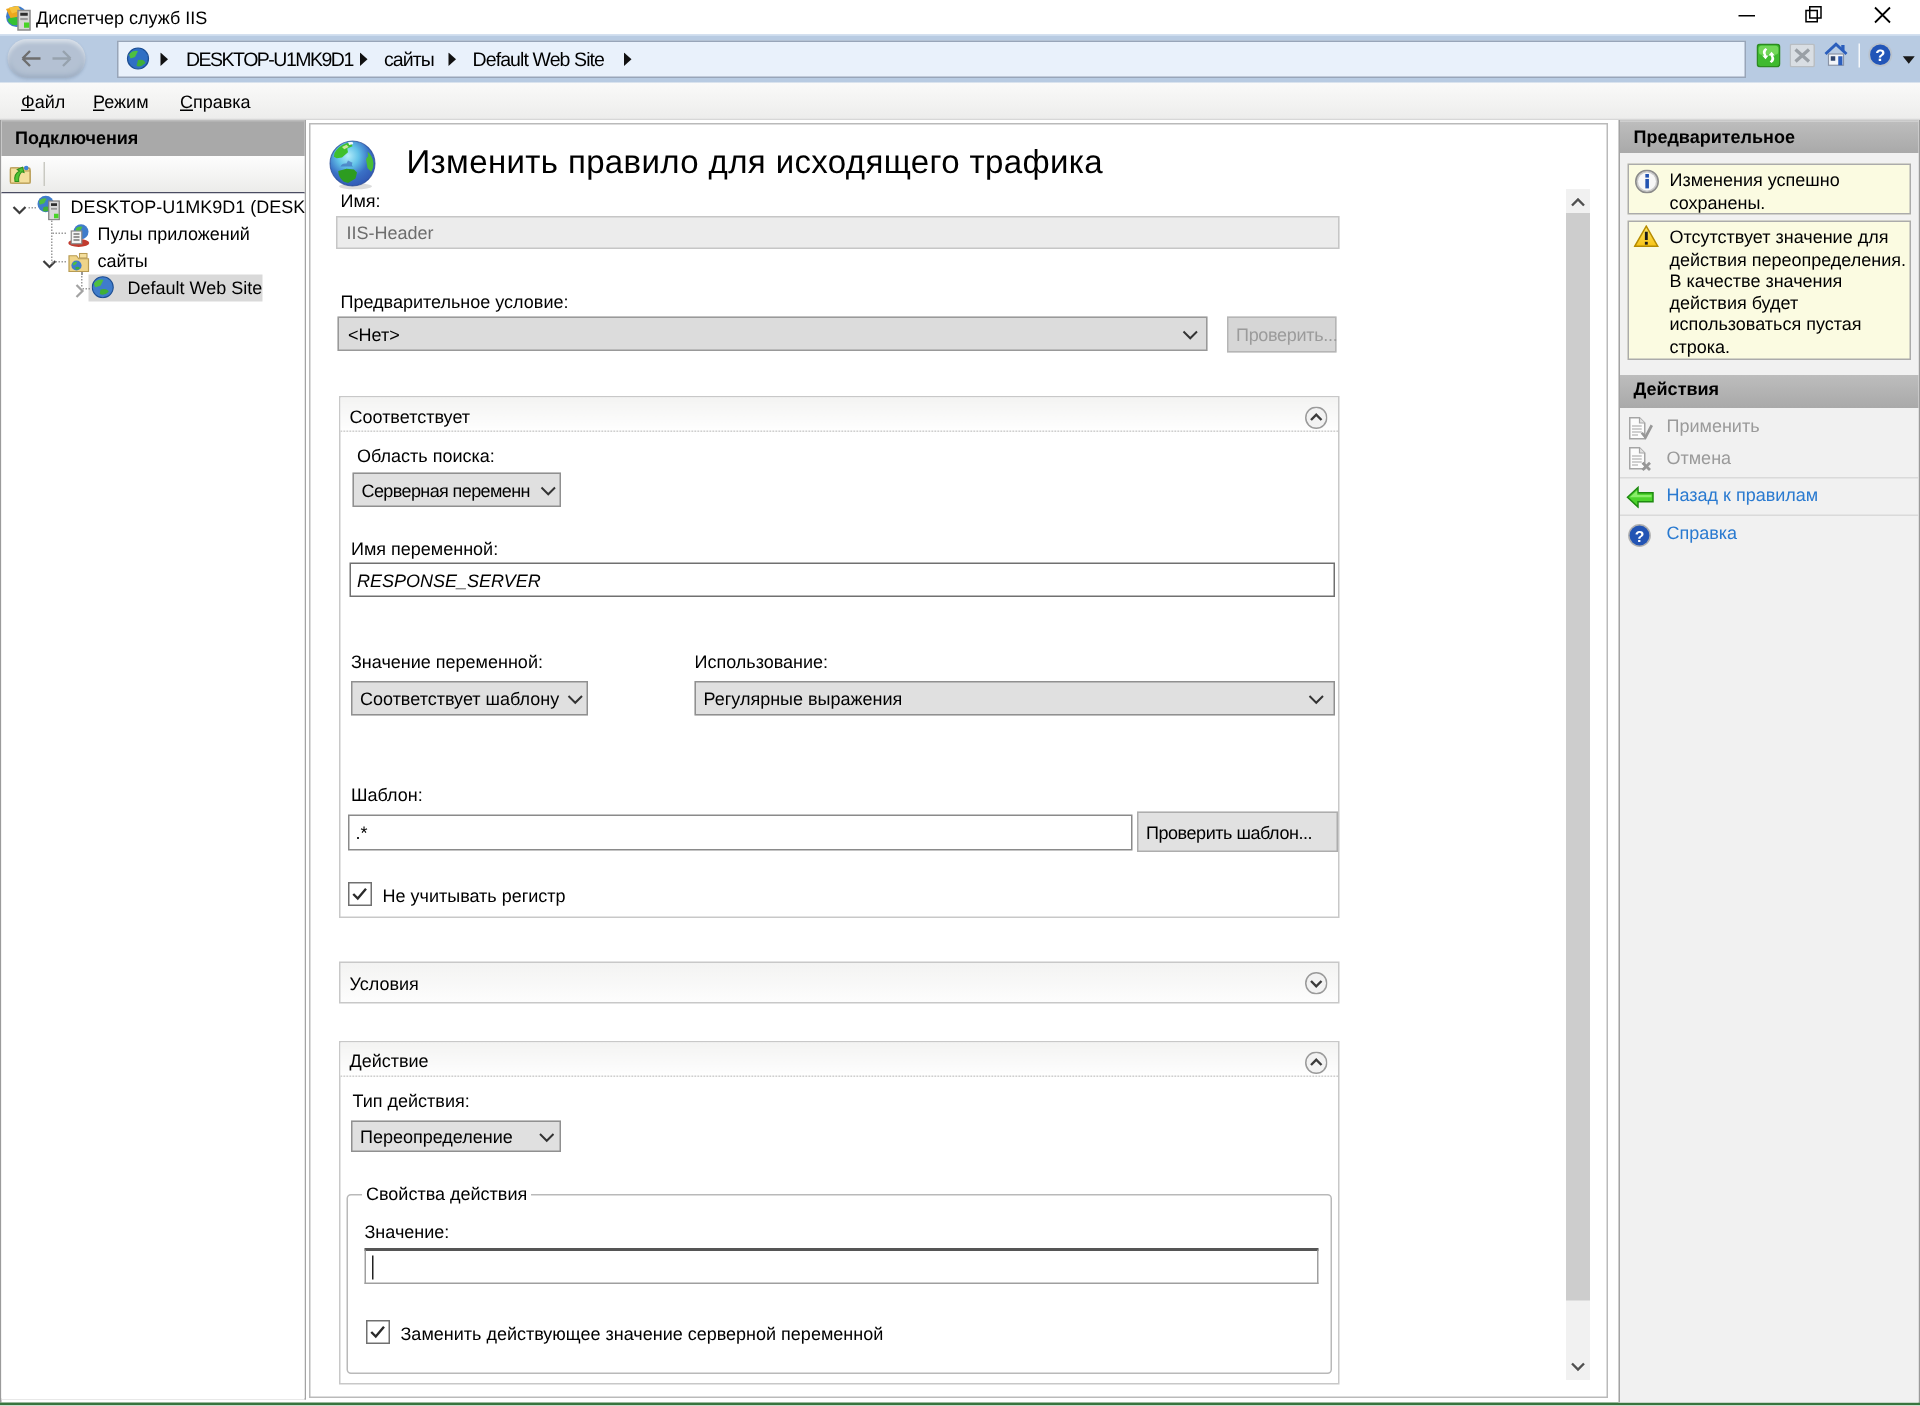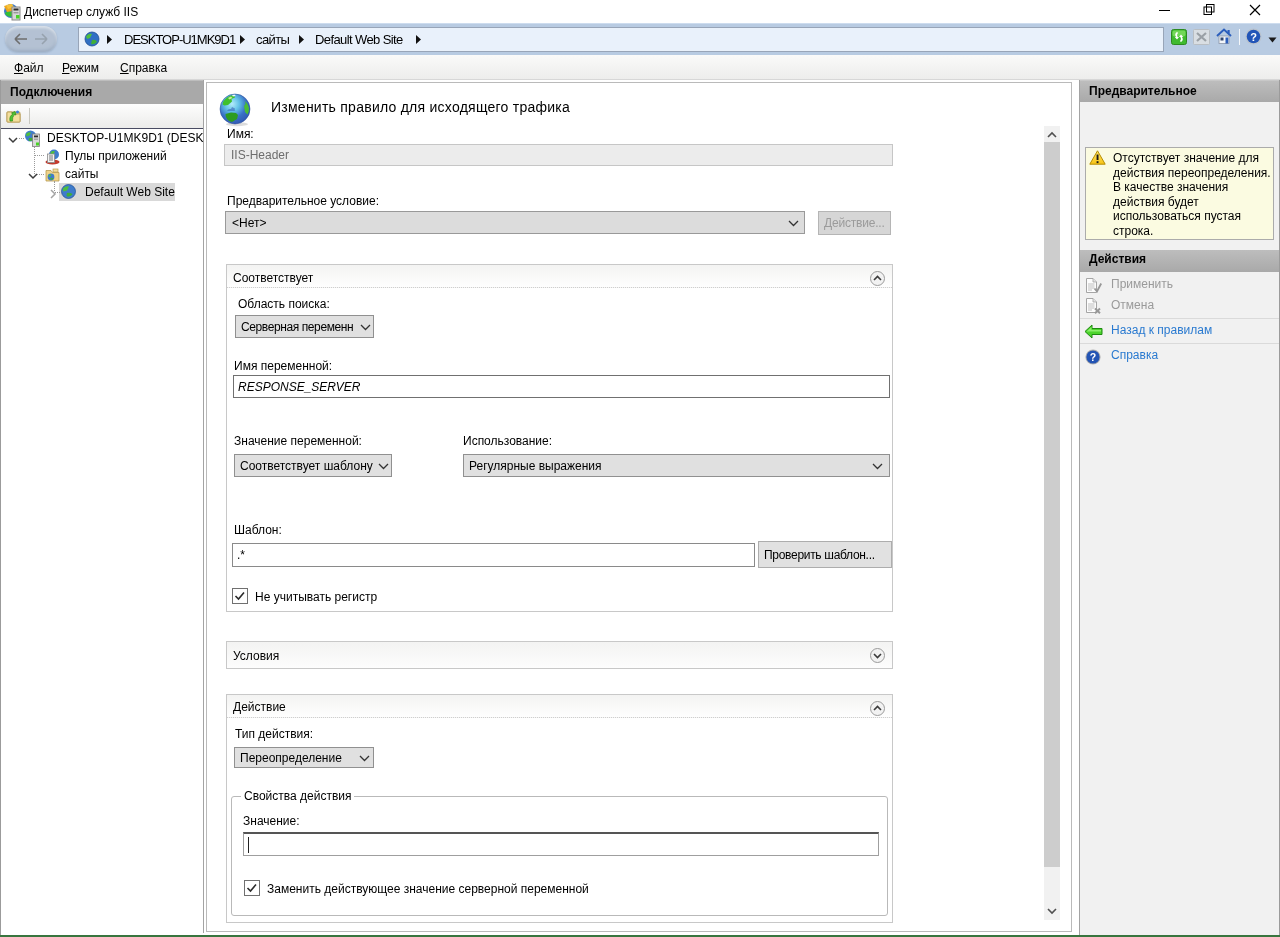--- a/index.html
+++ b/index.html
@@ -199,36 +199,36 @@
     <circle cx="16" cy="16" r="15" fill="url(#gl)"></circle>
     <path d="M4 9 Q7 4 12 2.5 L15 2 L16 4.5 L12.5 6 L13 8.5 L9 12 L5.5 12.5 L3.6 11.5 Z" fill="#3fc02c"></path>
     <path d="M9 5 L12 3.5 L13.5 5 L10.5 6.5 Z" fill="#c8e89a"></path>
     <path d="M8 18 Q9 15.5 12 16 L13 14 L16 15.5 Q15 17.5 16.5 18 Z" fill="#3b63b5" opacity="0.6"></path>
     <path d="M6.5 21 L12 19.5 L17 20 L19 22 L18 26 L13 29 L10 28 Q6.5 25 6.5 21 Z" fill="#2d9c20"></path>
     <path d="M26 8 Q29.5 11 30 16 Q30 19 28.5 21.5 L26 19 L25 13 L26.5 11 Z" fill="#49bd35"></path>
     <path d="M13 1.8 L16 1.5 L16.5 3 L13.8 3.6 Z" fill="#f2f8ff"></path>
     <circle cx="16" cy="16" r="15" fill="none" stroke="#20418f" stroke-width="0.7" opacity="0.7"></circle>
   </svg>
 </div>
-<div class="ab txt" style="left:271px;top:97px;font-size:14px;line-height:21px;letter-spacing:0.25px;">Изменить правило для исходящего трафика</div>
+<div class="ab txt" style="left:271px;top:97px;font-size:22px;line-height:21px;letter-spacing:0.25px;">Изменить правило для исходящего трафика</div>
 
 <div class="ab txt" style="left:227px;top:127px;">Имя:</div>
 <div class="ab" style="left:224px;top:144px;width:669px;height:22px;background:#ececec;border:1px solid #c6c6c6;">
   <div class="ab txt" style="left:6px;top:3px;color:#6d6d6d;">IIS-Header</div>
 </div>
 
 <div class="ab txt" style="left:227px;top:194px;">Предварительное условие:</div>
 <div class="ab" style="left:225px;top:211px;width:580px;height:23px;background:#dcdcdc;border:1px solid #999;">
   <div class="ab txt" style="left:6px;top:4px;">&lt;Нет&gt;</div>
   <svg class="ab" style="left:562px;top:8px;" width="11" height="7" viewBox="0 0 11 7">
       <path d="M1 1 L5.5 5.5 L10 1" fill="none" stroke="#333" stroke-width="1.3"></path>
     </svg>
 </div>
 <div class="ab" style="left:818px;top:211px;width:73px;height:24px;background:#d6d6d6;border:1px solid #b5b5b5;">
-  <div class="ab txt" style="left:5px;top:4px;color:#9b9b9b;letter-spacing:-0.2px;">Действие...</div>
+  <div class="ab txt" style="left:5px;top:4px;color:#9b9b9b;letter-spacing:-0.2px;">Проверить...</div>
 </div>
 
 <div class="ab" style="left:226px;top:264px;width:667px;height:348px;border:1px solid #c8c8c8;background:#fff;">
   <div class="ab" style="left:0;top:0;width:665px;height:23px;background:linear-gradient(#f3f3f2,#fefefe);border-bottom:1px dotted #cfcfcf;"></div>
   <div class="ab txt" style="left:6px;top:6px;">Соответствует</div>
   <svg class="ab" style="left:643px;top:6px;" width="15" height="15" viewBox="0 0 15 15">
     <circle cx="7.5" cy="7.5" r="7" fill="#f2f2f2" stroke="#9a9a9a"></circle>
     <path d="M4 9 L7.5 5.5 L11 9" fill="none" stroke="#3b3b3b" stroke-width="1.6"></path>
   </svg>
 
@@ -323,20 +323,29 @@
   <svg class="ab" style="left:3px;top:781px;" width="10" height="8" viewBox="0 0 10 8">
       <path d="M1 2 L5 6 L9 2" fill="none" stroke="#505050" stroke-width="1.6"></path>
     </svg>
 </div>
 
 <div class="ab" style="left:1079px;top:80px;width:200px;height:855px;background:#f1f1f1;border-left:1px solid #a3a3a3;">
   <div class="ab" style="left:0;top:0;width:199px;height:22px;background:linear-gradient(#bdbdbd,#a9a9a9);border-top:1px solid #c8c8c8;">
     <div class="ab txt" style="left:9px;top:3px;font-weight:bold;">Предварительное</div>
   </div>
 
+  <div class="ab" style="left:5px;top:29px;width:189px;height:34px;background:#fbfbe1;border:1px solid #ababab;">
+    <svg class="ab" style="left:4px;top:3px;" width="16" height="16" viewBox="0 0 16 16">
+      <circle cx="8" cy="8" r="7.5" fill="#c9c9c9" stroke="#8a8a8a"></circle>
+      <circle cx="8" cy="8" r="6" fill="#f7f7f7"></circle>
+      <rect x="6.9" y="3" width="2.4" height="2.4" fill="#2353b2"></rect>
+      <rect x="6.9" y="6.3" width="2.4" height="6.3" fill="#2353b2"></rect>
+    </svg>
+    <div class="ab txt" style="left:27px;top:3px;line-height:14.5px;">Изменения успешно<br>сохранены.</div>
+  </div>
 
   <div class="ab" style="left:5px;top:67px;width:189px;height:93px;background:#fbfbe1;border:1px solid #ababab;">
     <svg class="ab" style="left:3px;top:2px;" width="17" height="15" viewBox="0 0 17 15">
       <defs>
           <linearGradient id="wt" x1="0" y1="0" x2="0" y2="1">
             <stop offset="0" stop-color="#ffe566"></stop>
             <stop offset="1" stop-color="#f7c315"></stop>
           </linearGradient>
         </defs>
       <path d="M8.5 0.8 L16.2 14.2 L0.8 14.2 Z" fill="url(#wt)" stroke="#b68c00" stroke-width="1"></path>

